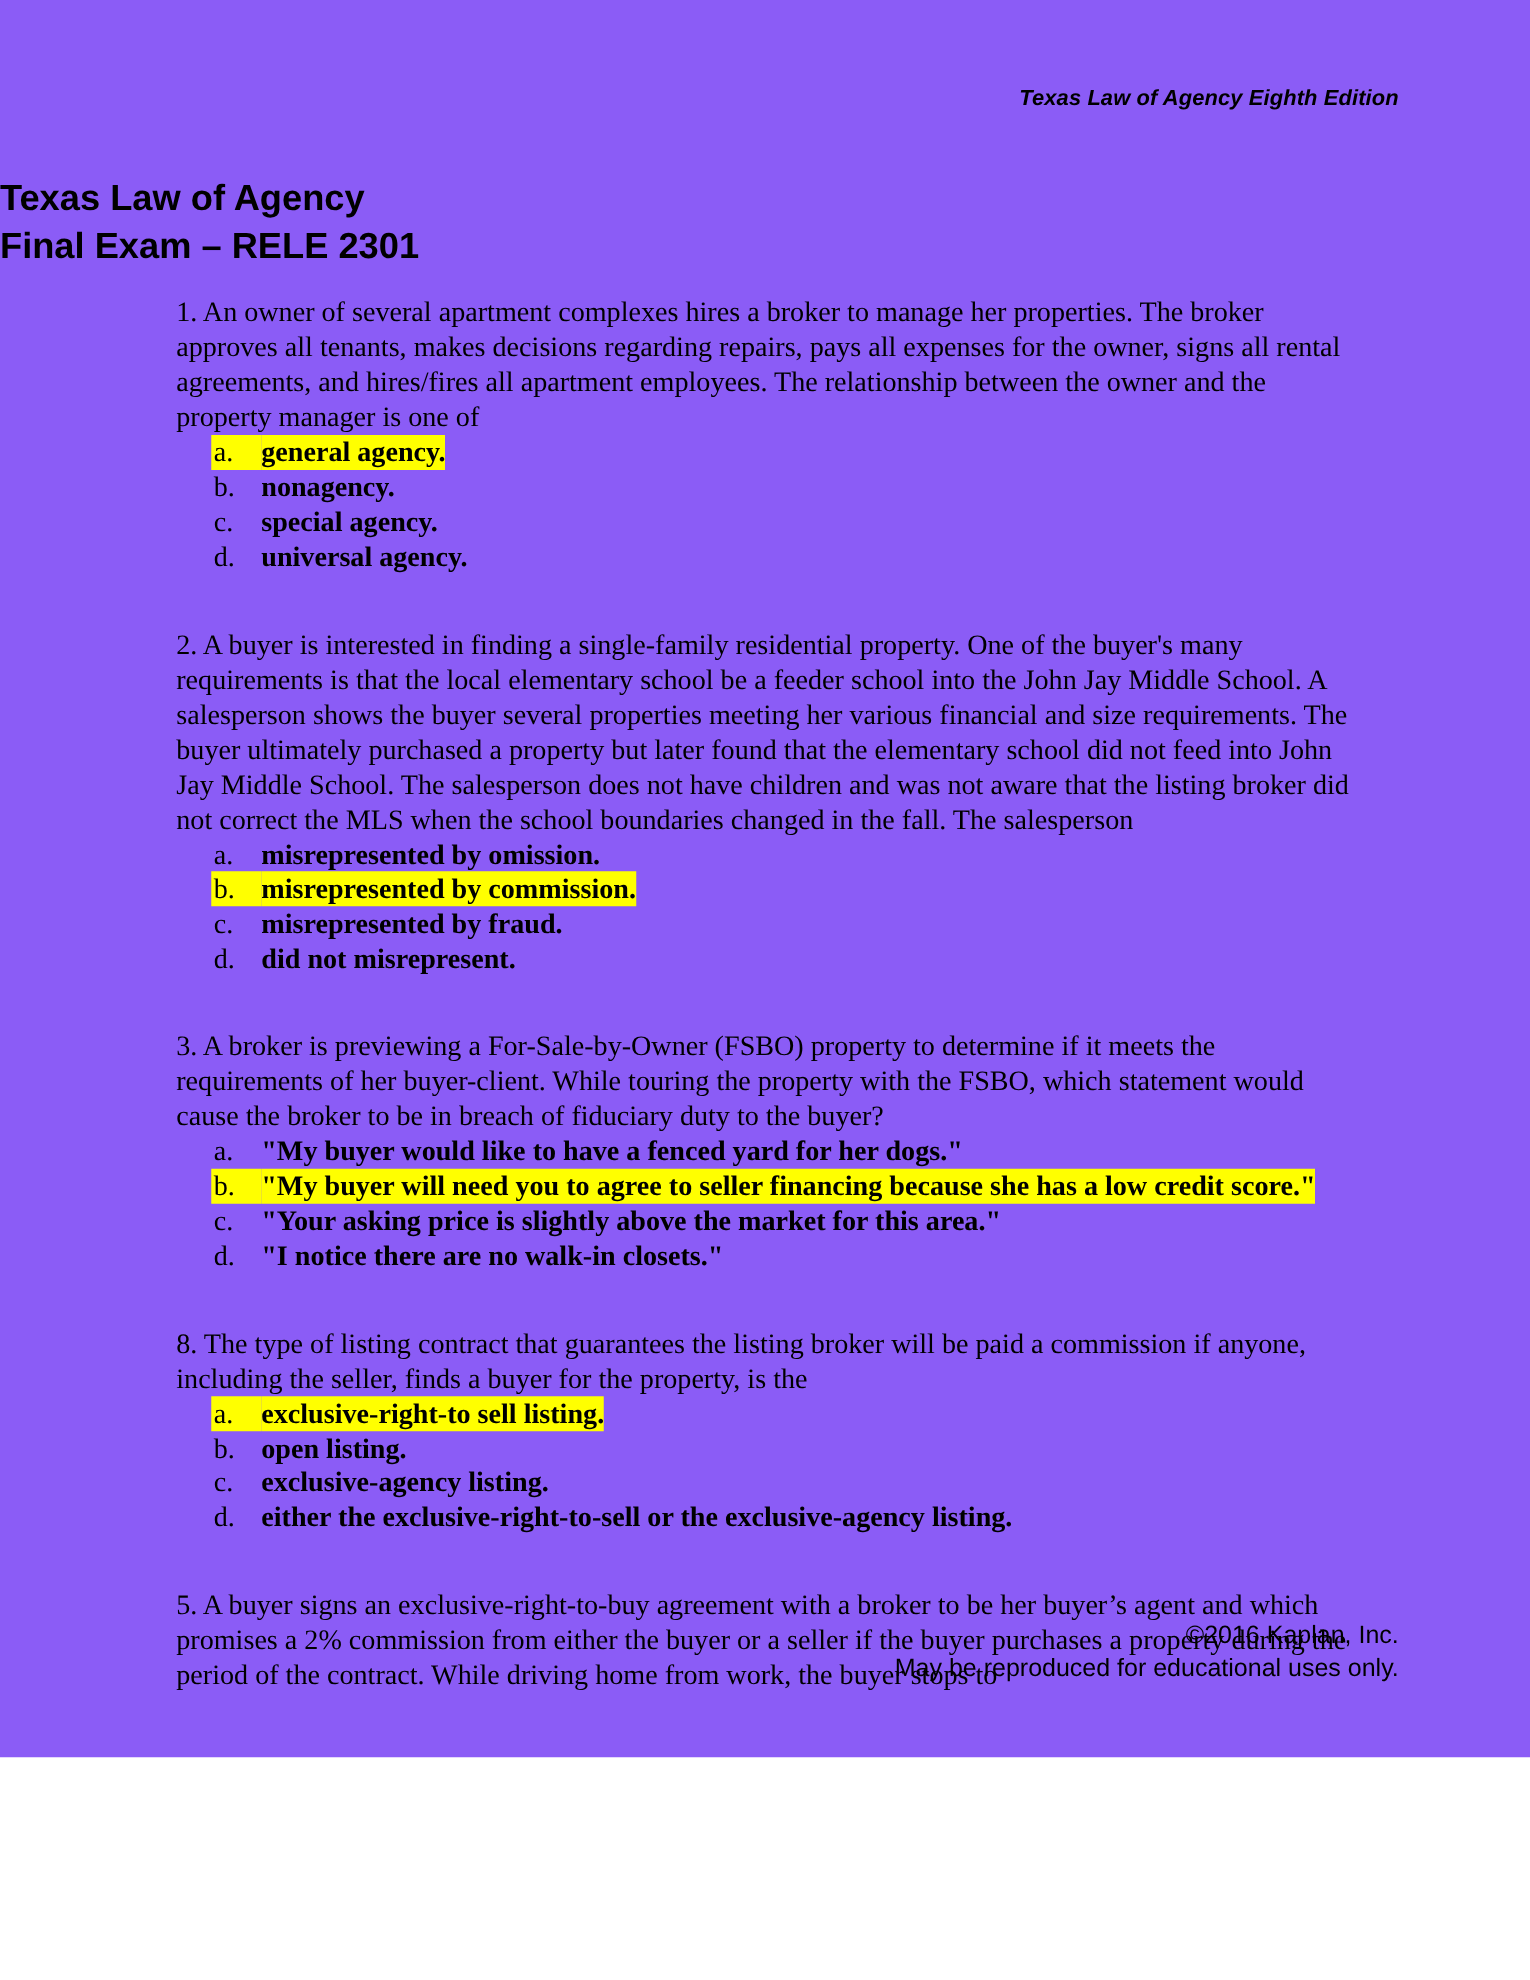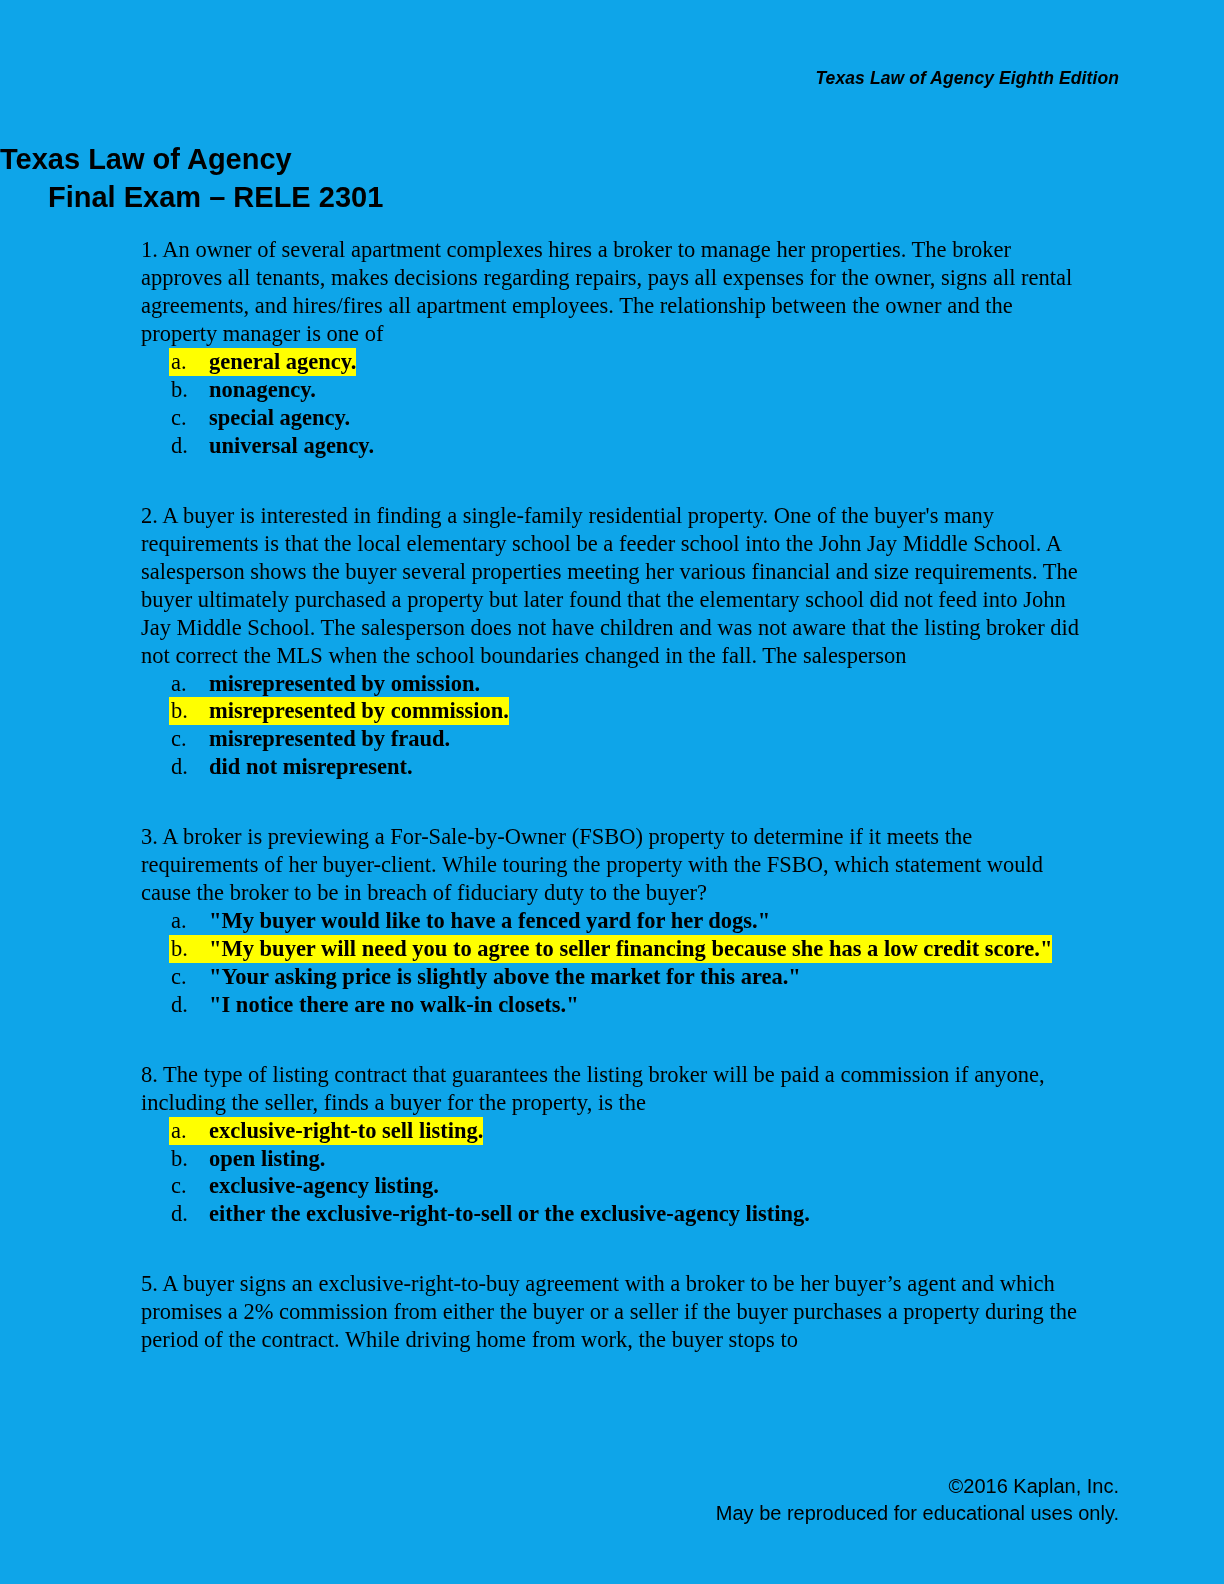--- a/index.html
+++ b/index.html
@@ -3,22 +3,22 @@
 <meta charset="utf-8">
 <style>
   html, body {
     margin: 0;
     padding: 0;
     background: #ffffff;
   }
   .page {
     position: relative;
     width: 1224px;
-    height: 1584px;
-    background: #0ea5e9;
+    height: 1406px;
+    background: #8b5cf6;
     font-family: "Liberation Serif", serif;
     color: #000000;
     box-sizing: border-box;
     overflow: hidden;
   }
   .running-head {
     position: absolute;
     top: 68px;
     right: 105px;
     font-family: "Liberation Sans", sans-serif;
@@ -33,21 +33,20 @@
     top: 140px;
     left: 0;
     width: 100%;
     font-family: "Liberation Sans", sans-serif;
     font-weight: bold;
     font-size: 29px;
     line-height: 1.32;
   }
   .title-block .line2 {
     display: block;
-    padding-left: 48px;
   }
   .body-area {
     position: absolute;
     top: 236px;
     left: 141px;
     width: 942px;
   }
   .q-block { margin-bottom: 42px; }
   .q-text {
     font-size: 22.5px;

